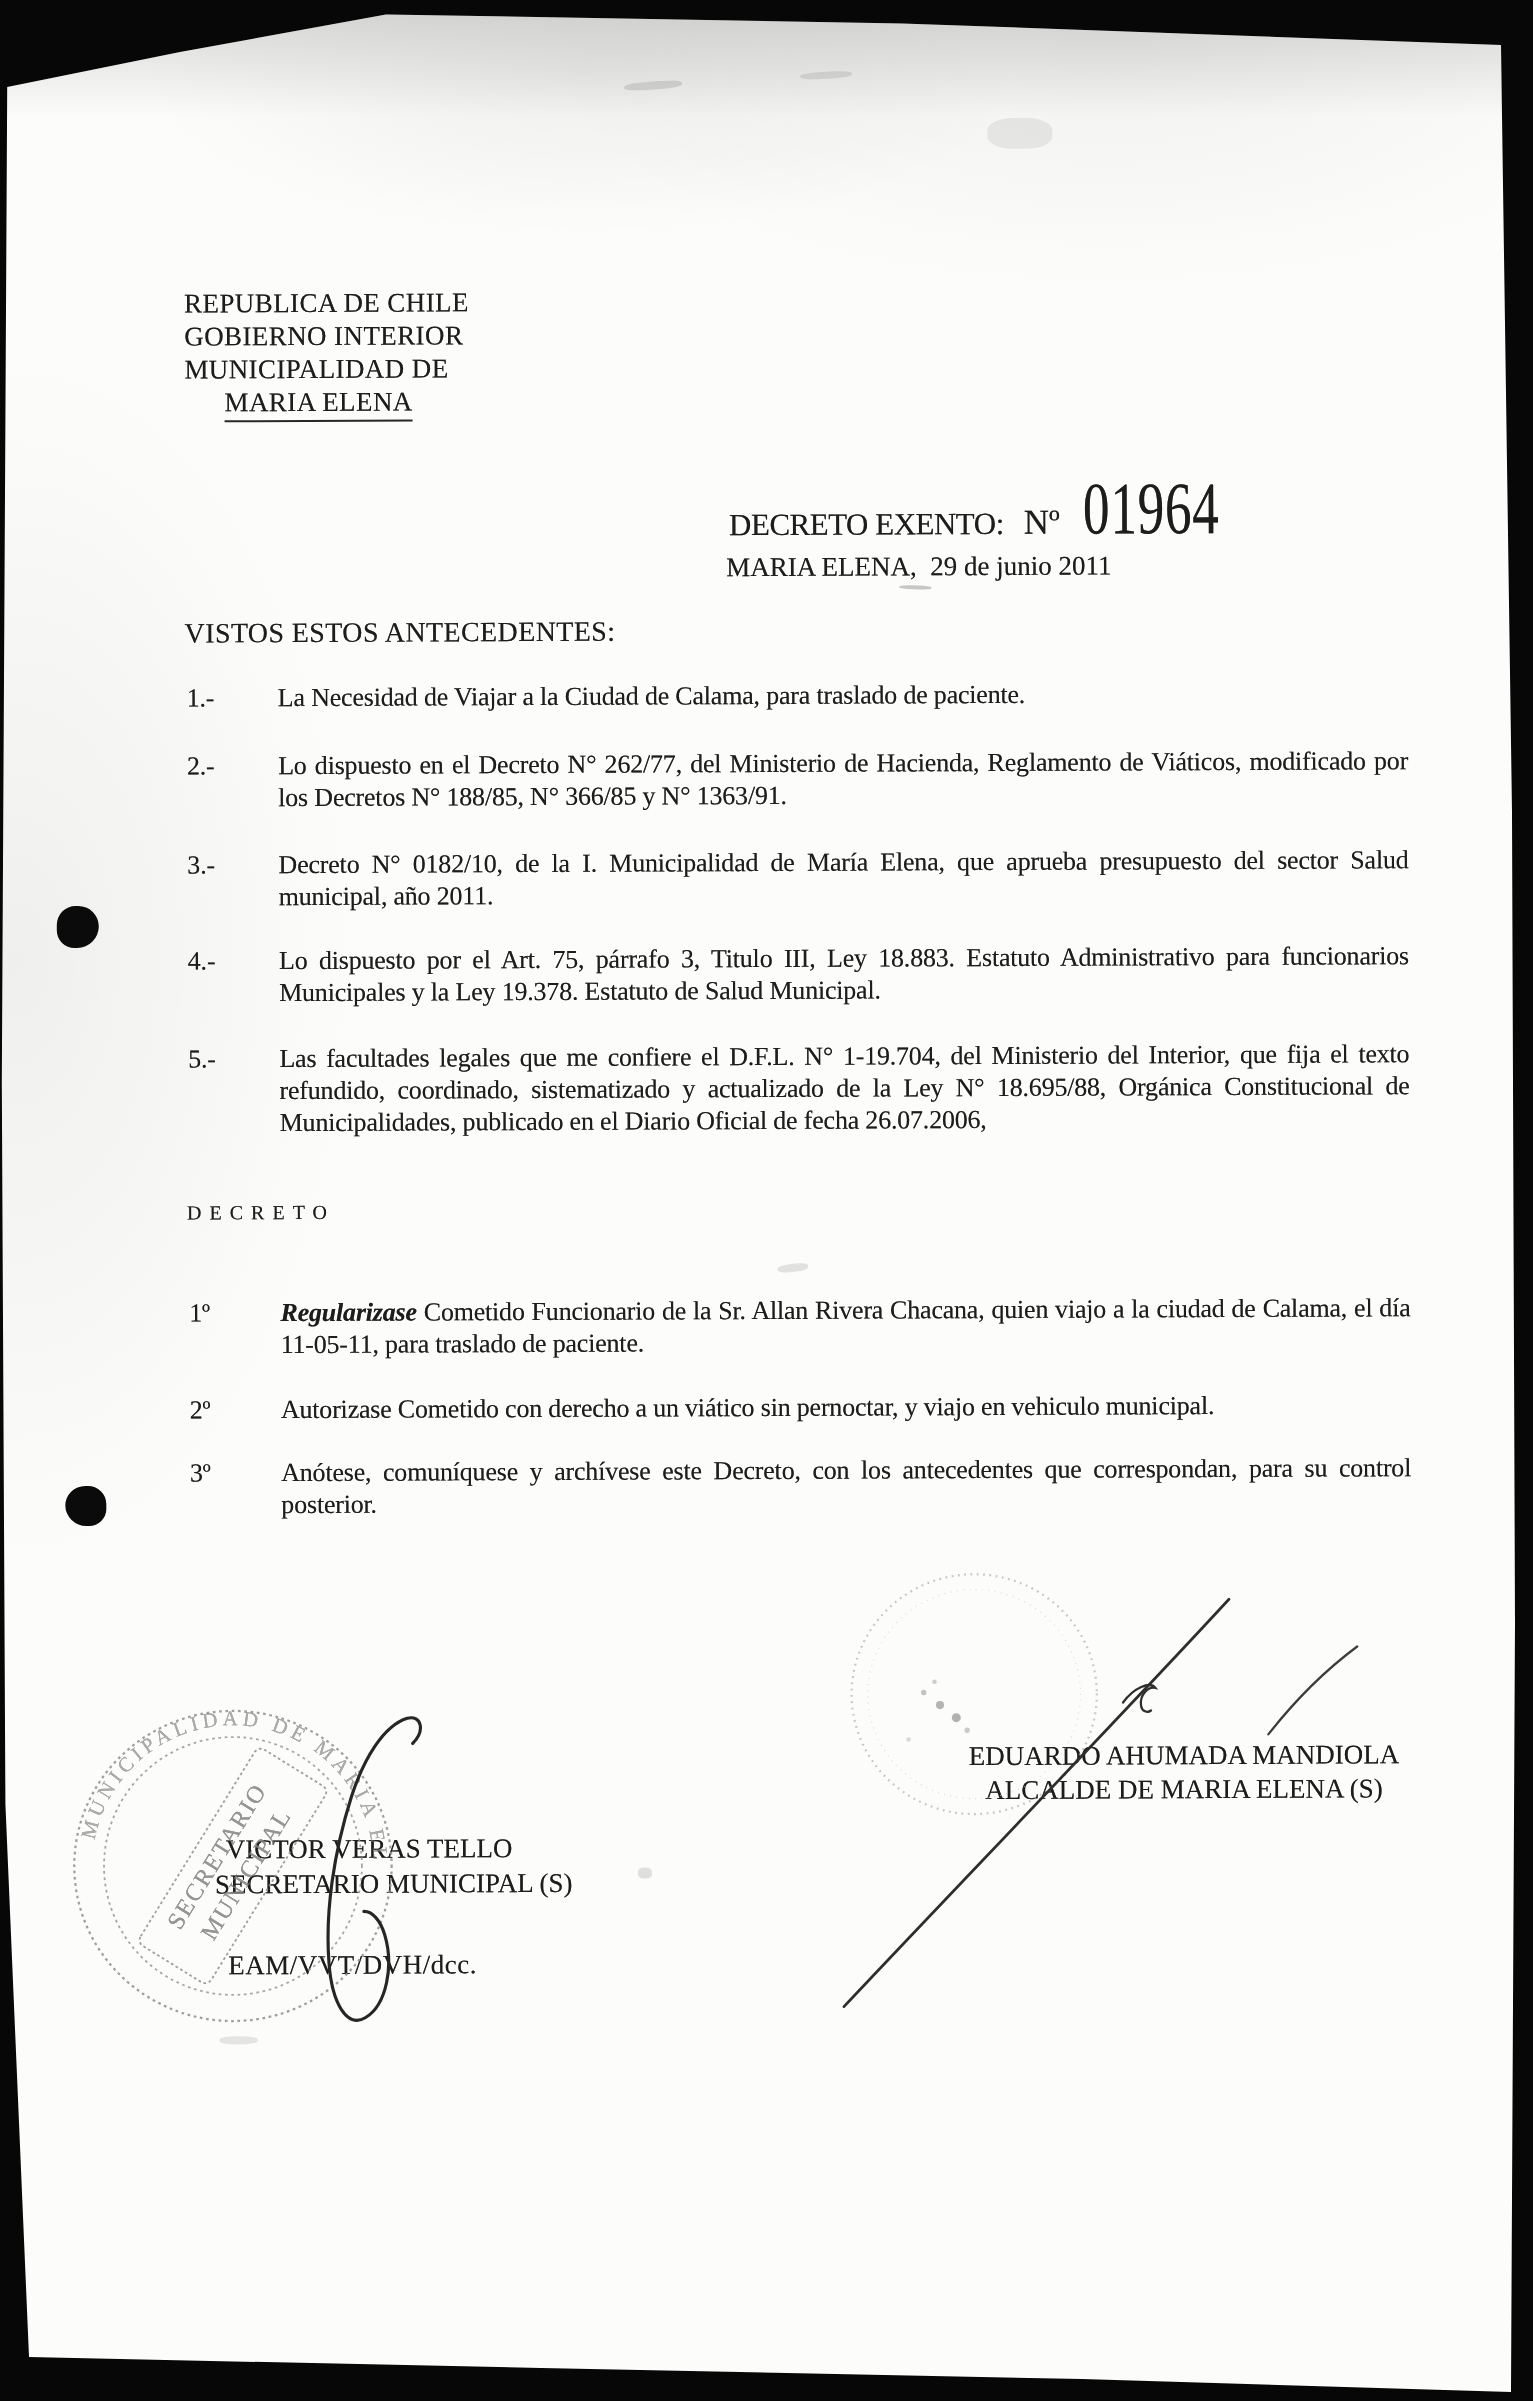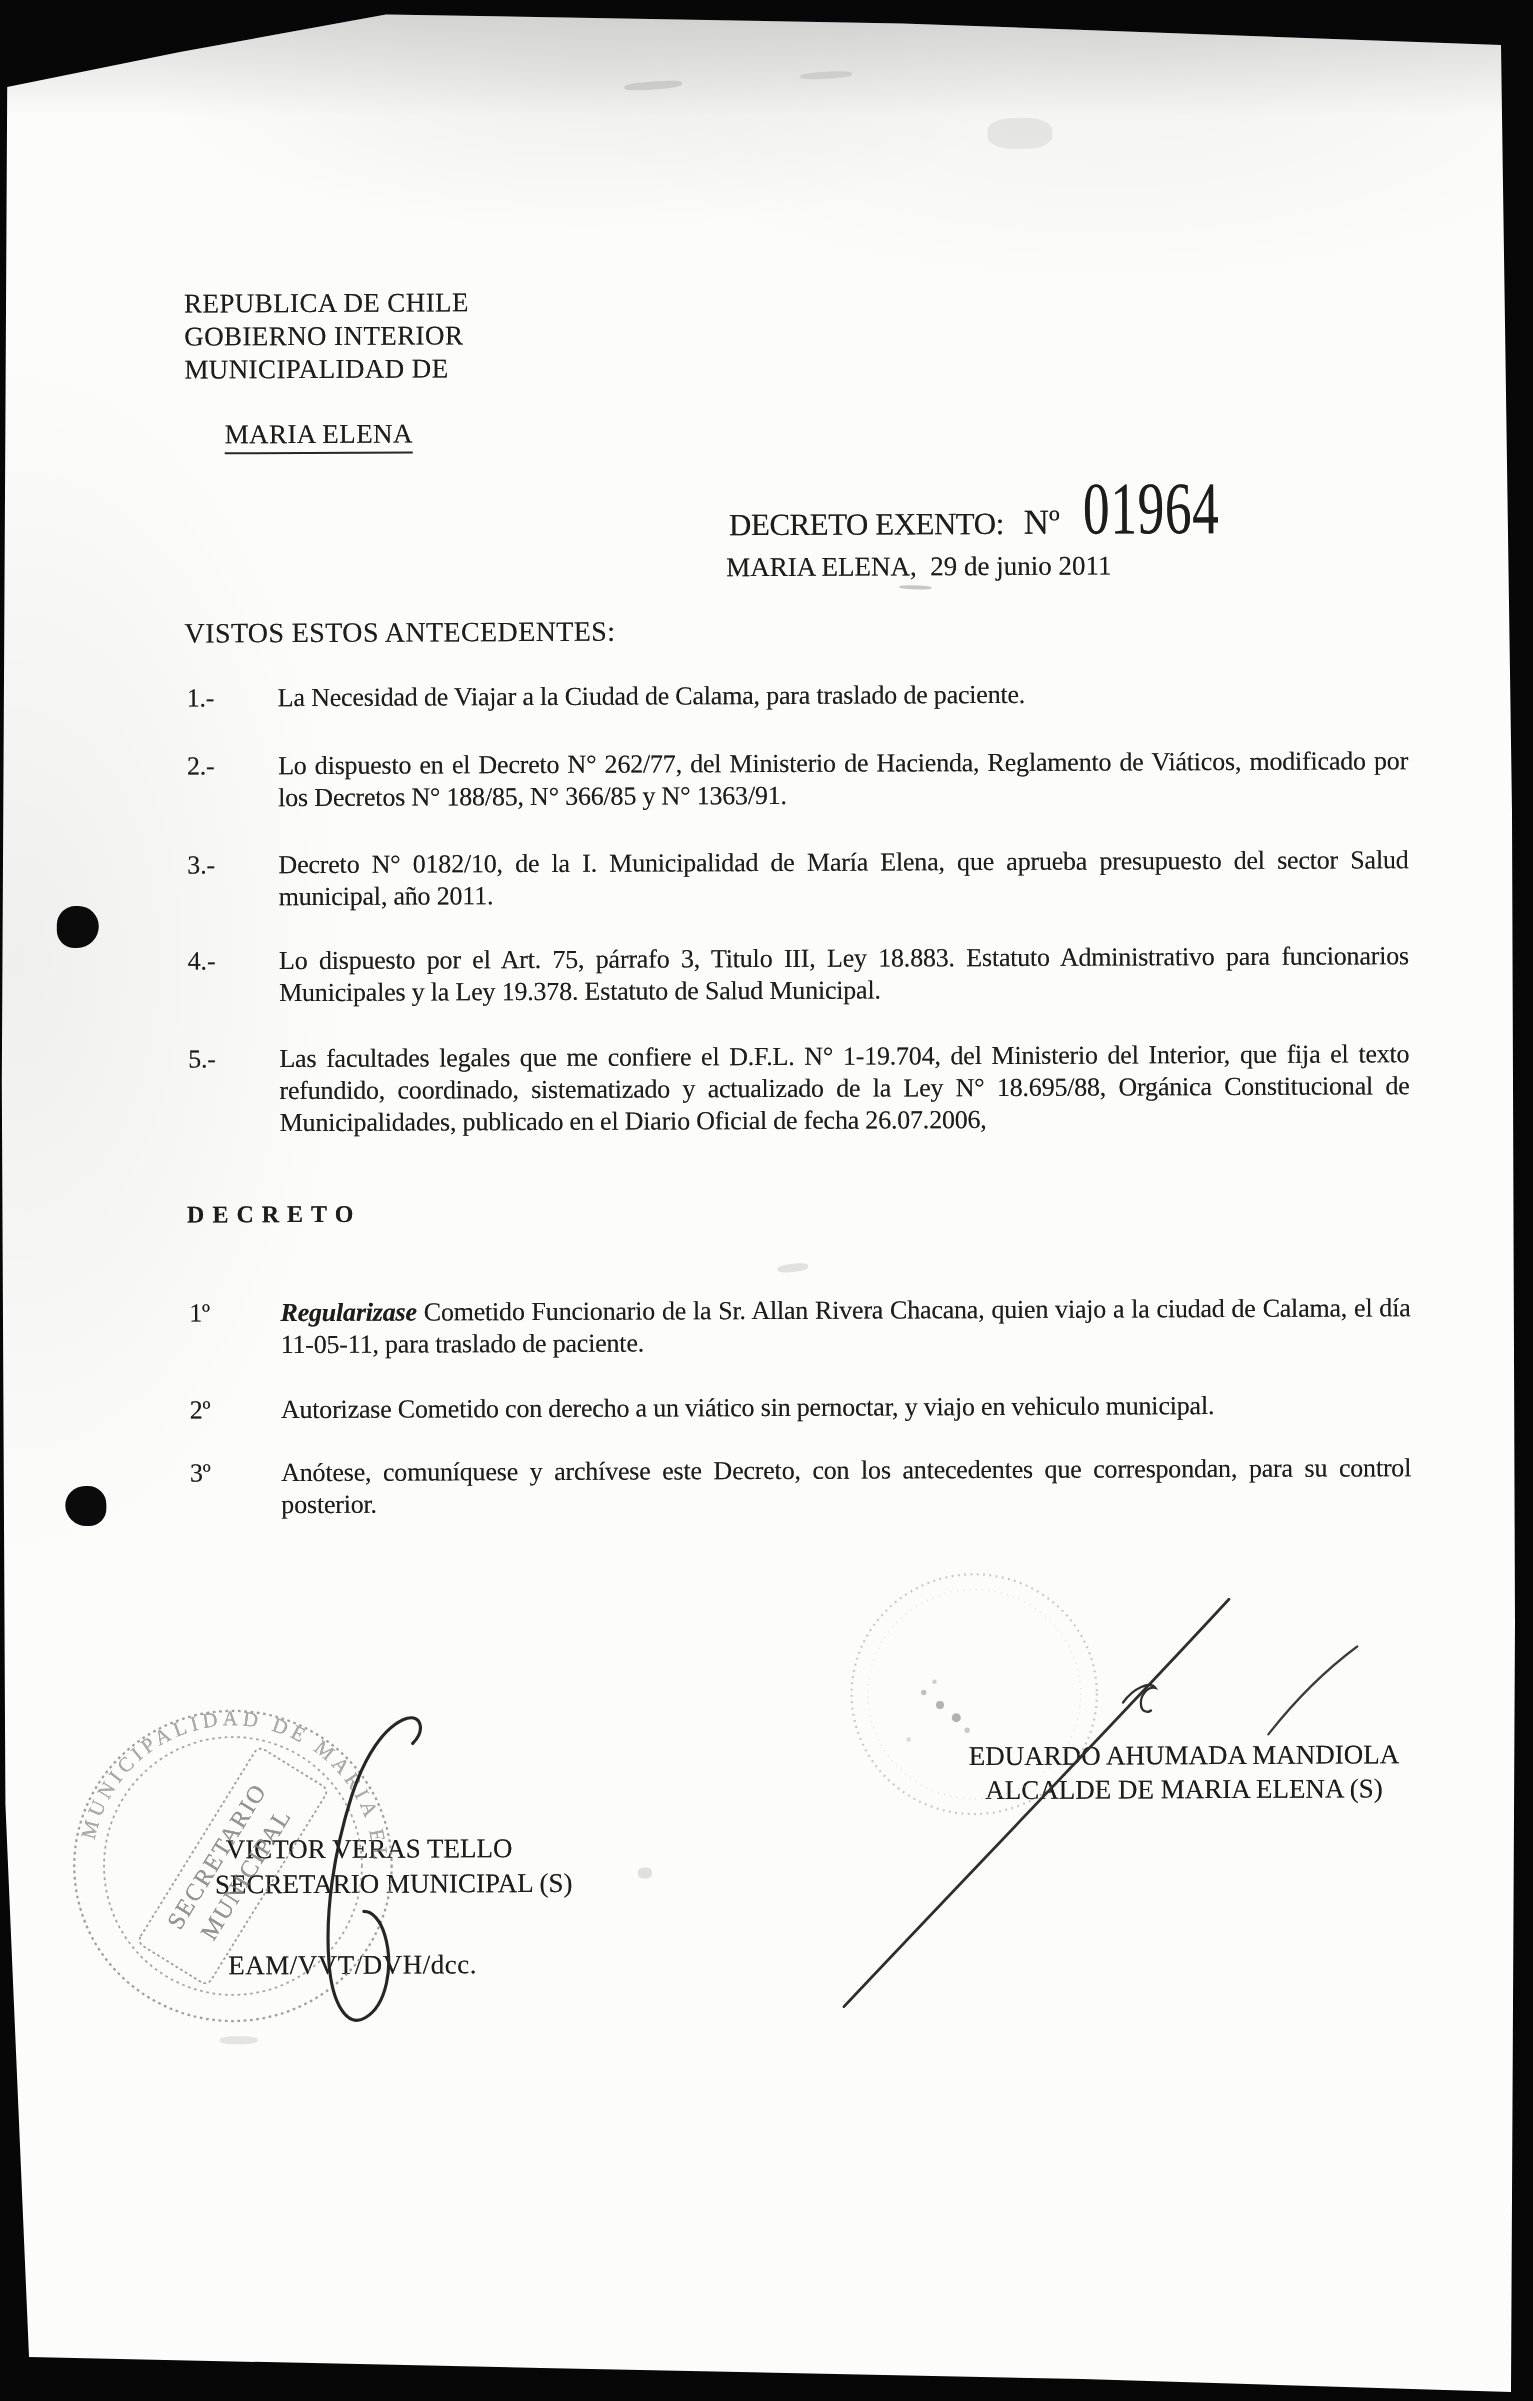--- a/index.html
+++ b/index.html
@@ -26,36 +26,36 @@
     content:"";position:absolute;top:0;left:0;right:0;height:117px;
     background:linear-gradient(rgba(70,70,70,.22), transparent);
   }
   .content{
     position:absolute;inset:0;color:#1d1d1d;
     transform:rotate(-0.25deg);
     text-shadow:0 0 0.5px rgba(20,20,20,.6);
   }
   .abs{position:absolute;}
   .hdr{top:285px;left:188px;font-size:27px;line-height:33px;letter-spacing:0.4px;}
-  .hdr .ul{display:inline-block;margin-left:40px;border-bottom:2.7px solid #272727;padding-bottom:0.9px;margin-top:32px;}
+  .hdr .ul{display:inline-block;margin-left:40px;border-bottom:2.7px solid #272727;padding-bottom:0.9px;}
   .decree-line{top:468px;left:732px;display:flex;align-items:baseline;white-space:nowrap;}
   .decree-line .lbl{font-size:31px;letter-spacing:-0.5px;}
   .decree-line .pref{font-size:35px;margin-left:20px;}
   .decree-line .bignum{
     font-size:74px;letter-spacing:0.9px;margin-left:23.4px;
     display:inline-block;transform:scaleX(.72);transform-origin:left bottom;
   }
   .dateline{top:552px;left:729px;font-size:27px;white-space:pre;}
   .vistos-h{top:615px;left:187px;font-size:28px;letter-spacing:0.4px;}
   .item{left:187px;width:1223px;font-size:26px;line-height:32px;letter-spacing:-0.2px;}
   .item .num{position:absolute;left:1.8px;top:0;}
   .item .txt{margin-left:93px;text-align:justify;}
   .item .txt.single{text-align:left;}
   .v1{top:680px}.v2{top:748px}.v3{top:847px}.v4{top:943px}.v5{top:1041px}
-  .decreto-h{top:1199px;left:187px;font-size:24px;font-weight:bold;letter-spacing:8px;}
+  .decreto-h{top:1199px;left:187px;font-size:20px;font-weight:normal;letter-spacing:8px;}
   .d1{top:1295px}.d2{top:1392px}.d3{top:1455px}
   .lead{font-weight:bold;font-style:italic;}
   .sig-right{top:1740px;left:911px;width:541px;text-align:center;font-size:27px;line-height:34px;}
   .sig-left-name{top:1832px;left:223px;font-size:27px;}
   .sig-left-title{top:1867px;left:212px;font-size:27px;}
   .initials{top:1948px;left:225px;font-size:27px;letter-spacing:0.5px;}
   .dot{background:#0b0b0b;position:absolute;}
   .dot1{left:58px;top:903px;width:42px;height:42px;border-radius:48% 52% 55% 45%;}
   .dot2{left:64px;top:1483px;width:41px;height:40px;border-radius:52% 48% 45% 55%;}
   .smudge{position:absolute;background:#9a9a9a;border-radius:40%;}

